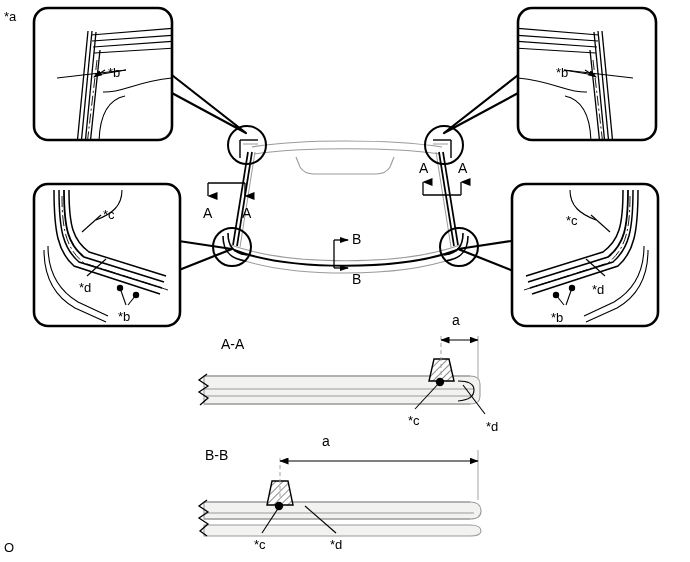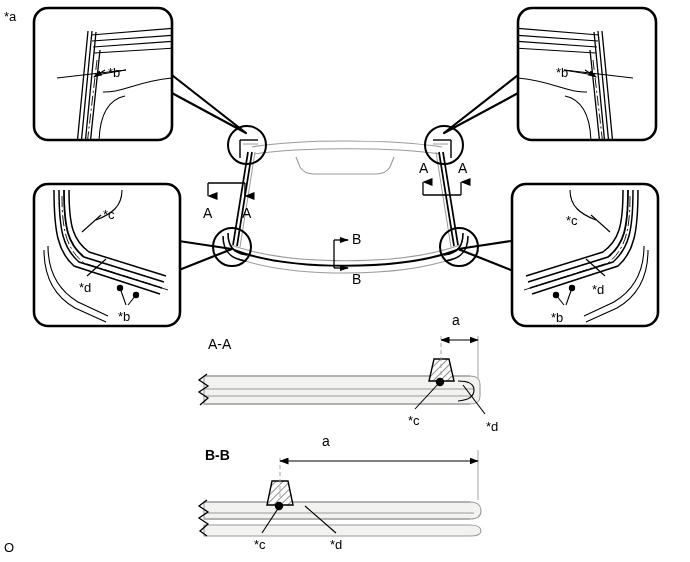--- a/index.html
+++ b/index.html
@@ -314,23 +314,23 @@
   <span class="lbl" style="left:592px; top:283px;">*d</span>
   <span class="lbl" style="left:551px; top:311px;">*b</span>
 
   <span class="lbl lbl-lg" style="left:203px; top:206px;">A</span>
   <span class="lbl lbl-lg" style="left:242px; top:206px;">A</span>
   <span class="lbl lbl-lg" style="left:419px; top:161px;">A</span>
   <span class="lbl lbl-lg" style="left:458px; top:161px;">A</span>
   <span class="lbl lbl-lg" style="left:352px; top:232px;">B</span>
   <span class="lbl lbl-lg" style="left:352px; top:272px;">B</span>
 
-  <span class="lbl lbl-lg" style="left:208px; top:337px;">A-A</span>
+  <span class="lbl lbl-lg" style="left:221px; top:337px;">A-A</span>
   <span class="lbl lbl-lg" style="left:452px; top:313px;">a</span>
   <span class="lbl" style="left:408px; top:414px;">*c</span>
   <span class="lbl" style="left:486px; top:420px;">*d</span>
 
-  <span class="lbl lbl-lg" style="left:205px; top:448px;font-weight:bold;">B-B</span>
+  <span class="lbl lbl-lg" style="left:205px; top:448px;">B-B</span>
   <span class="lbl lbl-lg" style="left:322px; top:434px;">a</span>
   <span class="lbl" style="left:254px; top:538px;">*c</span>
   <span class="lbl" style="left:330px; top:538px;">*d</span>
 
 </div>
 
 </body></html>

